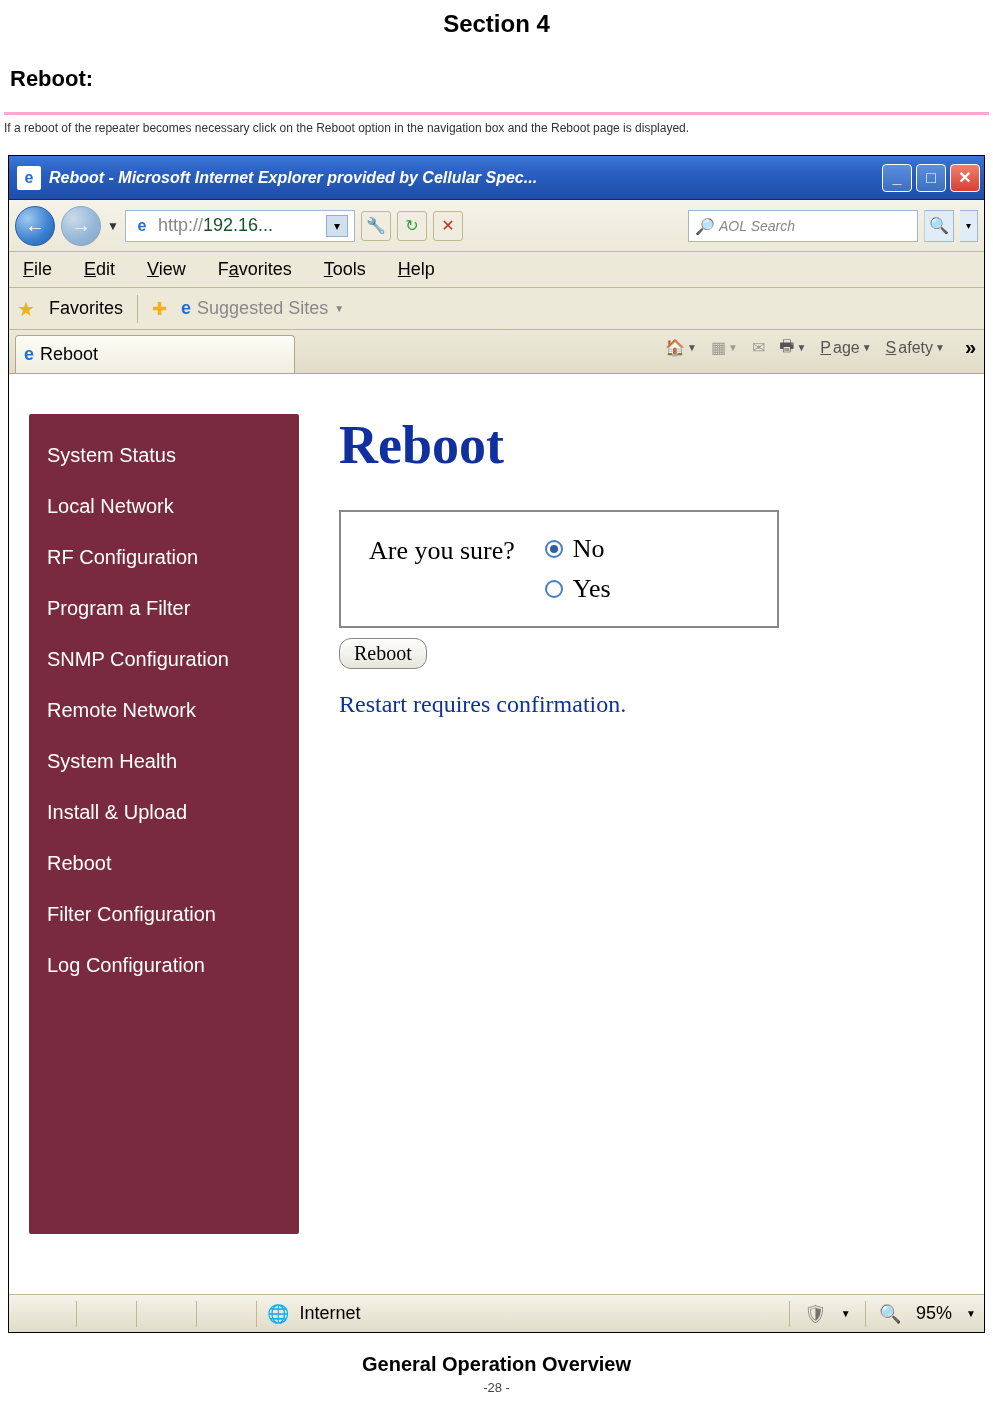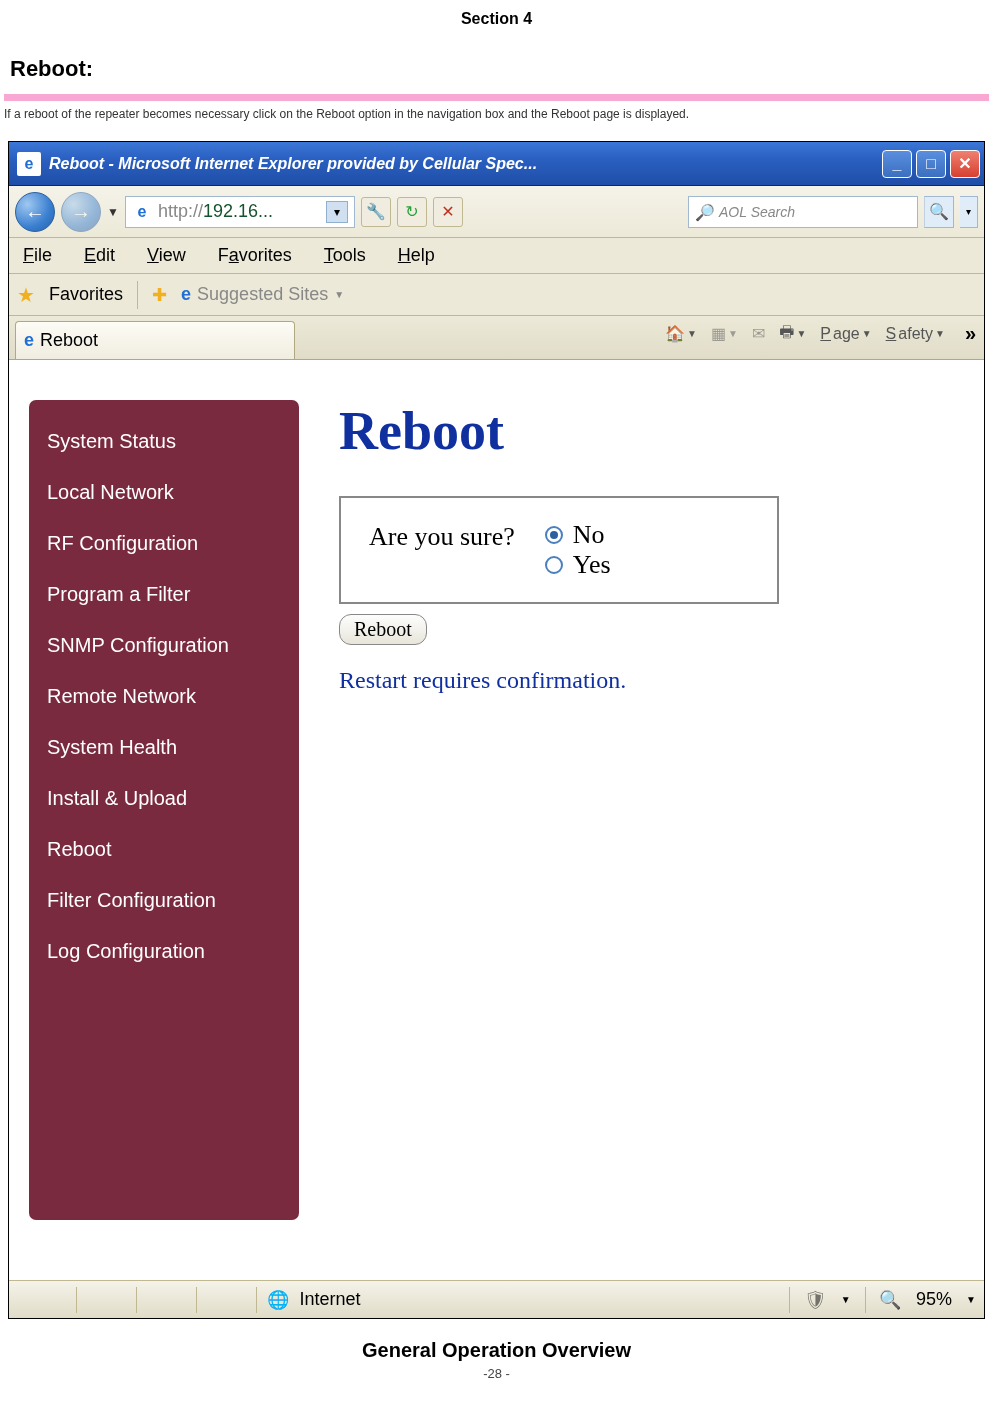--- a/index.html
+++ b/index.html
@@ -9,36 +9,36 @@
     font-family: Arial, Helvetica, sans-serif;
     background: #fff;
     width: 993px;
   }
   .page {
     width: 993px;
   }
   .section-title {
     text-align: center;
     font-weight: bold;
-    font-size: 16px;
+    font-size: 24px;
     padding: 10px 0 20px 0;
   }
   .subsection {
     font-weight: bold;
     font-size: 18px;
     color: #555;
     padding: 0 0 2px 8px;
     border-bottom: 2px solid #000;
     margin: 0 8px;
   }
   .reboot-head {
     font-weight: bold;
     font-size: 22px;
-    padding: 8px 0 12px 6px;
-    border-bottom: 7px solid #f9a8d4;
+    padding: 8px 0 20px 6px;
+    border-bottom: 3px solid #f9a8d4;
     margin: 0 4px;
   }
   .intro {
     font-size: 12px;
     color: #333;
     padding: 6px 0 20px 4px;
   }
   .browser-frame {
     margin: 0 8px;
     border: 1px solid #000;
@@ -178,21 +178,21 @@
     background: #fff;
     display: flex;
     min-height: 920px;
     padding: 40px 0 30px 20px;
   }
   .sidenav {
     background: #7a2a3f;
     color: #fff;
     width: 270px;
     padding: 16px 0;
-    border-radius: 7px;
+    border-radius: 2px;
     height: 820px;
   }
   .sidenav .item {
     padding: 14px 18px;
     font-size: 20px;
     font-family: Arial, sans-serif;
   }
   .main {
     padding: 0 0 0 40px;
     flex: 1;
@@ -208,21 +208,21 @@
     border: 2px solid #888;
     width: 440px;
     padding: 22px 18px 22px 28px;
     font-family: "Times New Roman", serif;
     font-size: 26px;
     display: flex;
     gap: 30px;
     align-items: flex-start;
   }
   .confirmbox .q { padding-top: 2px; }
-  .opts { display: flex; flex-direction: column; }
+  .opts { display: flex; flex-direction: column; gap: 10px; }
   .opts label { display: flex; align-items: center; gap: 10px; }
   .radio {
     width: 18px; height: 18px; border: 2px solid #4a7fc0; border-radius: 50%;
     display: inline-flex; align-items: center; justify-content: center;
   }
   .radio.checked::after {
     content: ""; width: 8px; height: 8px; background: #2a5fa0; border-radius: 50%;
   }
   .rbtn {
     background: linear-gradient(#fdfdfd,#e8e6da);

